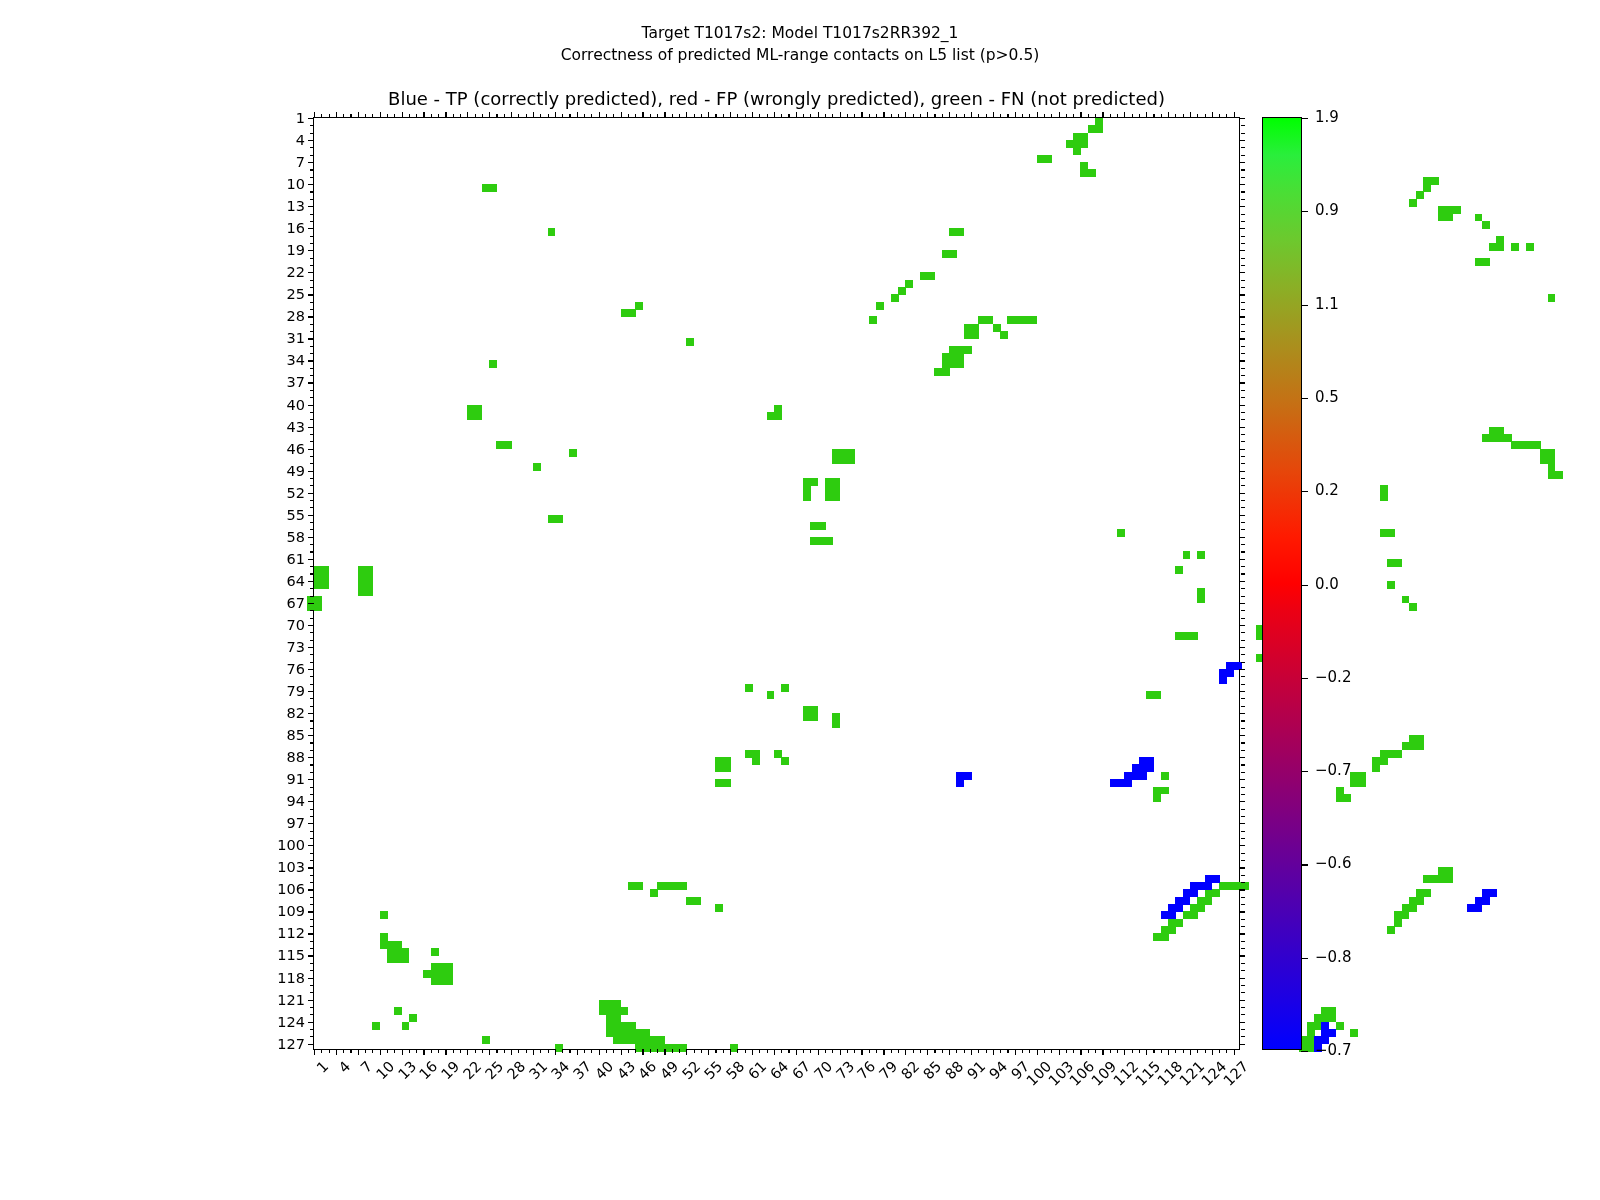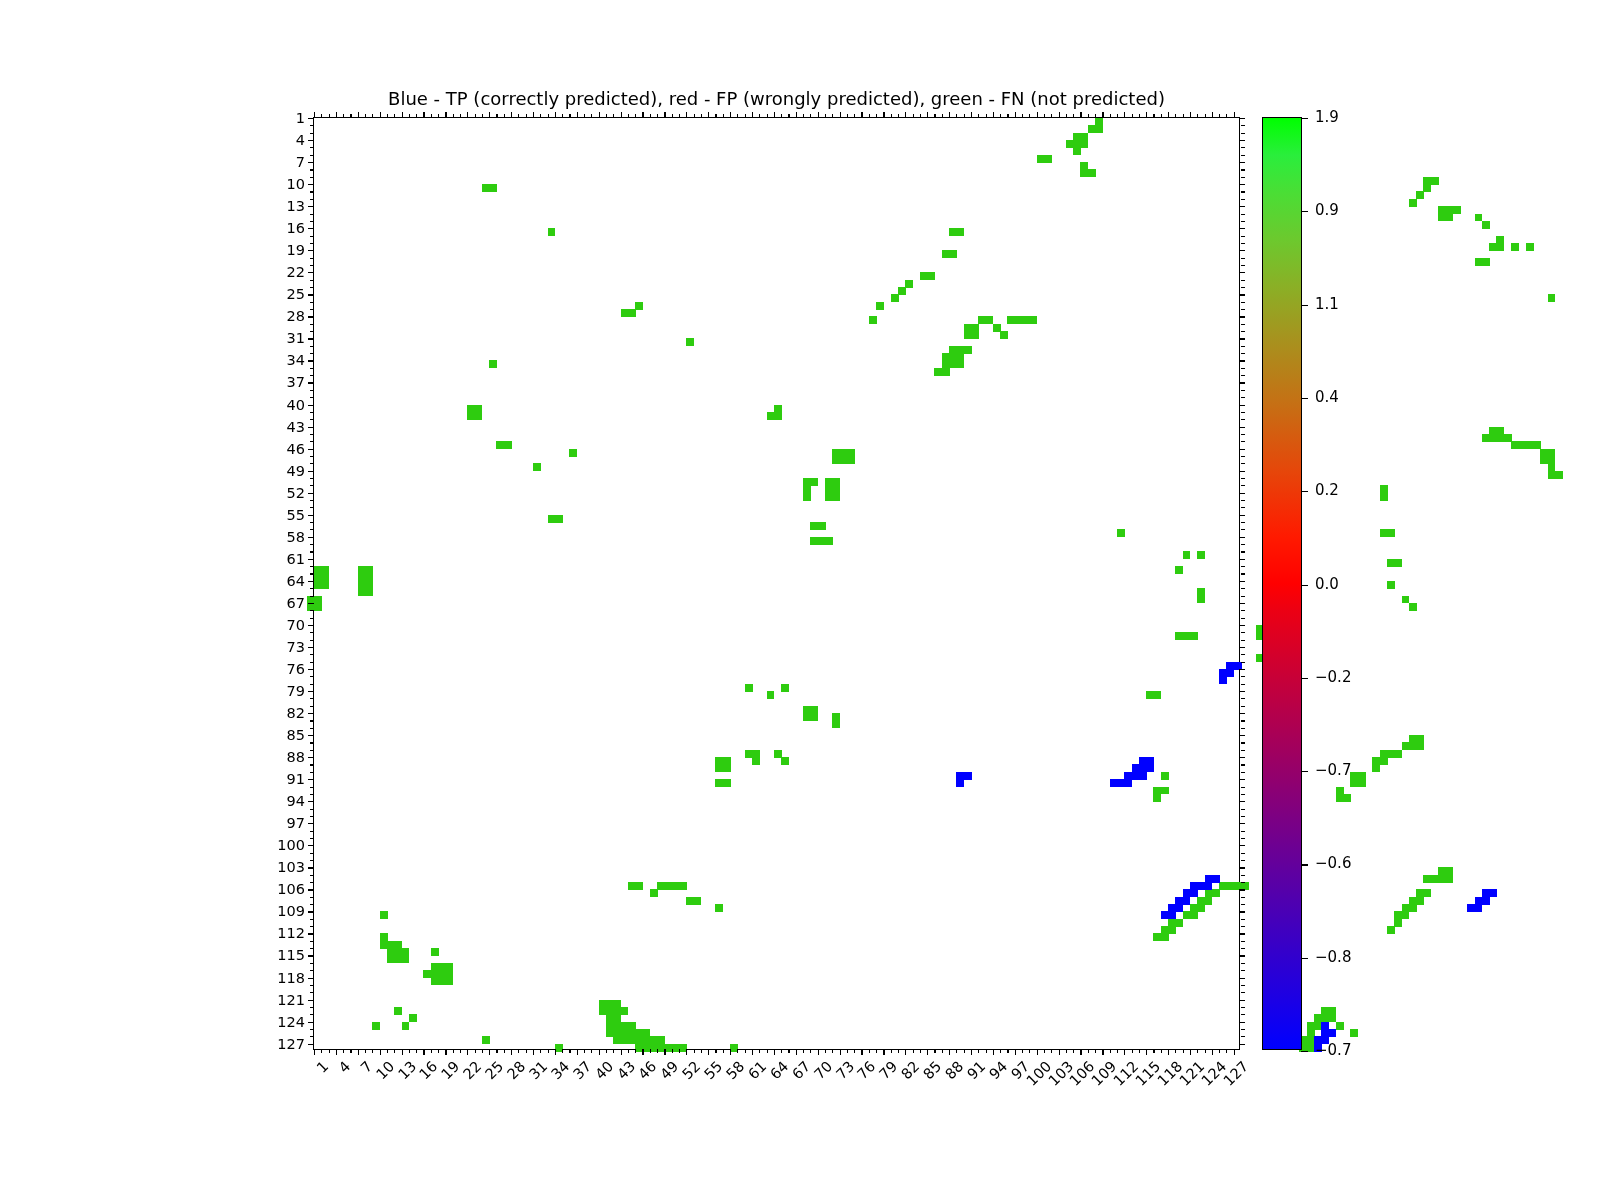--- a/index.html
+++ b/index.html
@@ -39,20 +39,22 @@
           #ff1a00 55%, #e6460a 62%, #c76e14 69%, #a8911e 76%, #8ab026 82%,
           #6cc92e 87%, #4ade35 92%, #2aee3c 96%, #00ff00 100%);}
   .cbtick{position:absolute;left:100%;width:7px;height:1.2px;background:#000;}
   .cblabel{position:absolute;left:100%;margin-left:13px;font-size:15px;white-space:nowrap;
            transform:translateY(-50%);color:#000;}
 </style>
 </head>
 <body>
 
 <div class="title-block">
+  <div class="title-line">Target T1017s2: Model T1017s2RR392_1</div>
+  <div class="title-line">Correctness of predicted ML-range contacts on L5 list (p&gt;0.5)</div>
 </div>
 
 <div class="axes-title">Blue - TP (correctly predicted), red - FP (wrongly predicted), green - FN (not predicted)</div>
 
 <div id="axes">
   <div id="grid">
       <div class="cell" style="left: 781.016px; top: 0px; width: 7.89921px; height: 7.94646px; background: rgb(46, 204, 15);"></div>
       <div class="cell" style="left: 773.717px; top: 7.34646px; width: 7.89921px; height: 7.94646px; background: rgb(46, 204, 15);"></div>
       <div class="cell" style="left: 781.016px; top: 7.34646px; width: 7.89921px; height: 7.94646px; background: rgb(46, 204, 15);"></div>
       <div class="cell" style="left: 759.118px; top: 14.6929px; width: 7.89921px; height: 7.94646px; background: rgb(46, 204, 15);"></div>
@@ -1048,21 +1050,21 @@
       <div class="cbtick" style="top: 466.5px;"></div>
       <div class="cbtick" style="top: 559.8px;"></div>
       <div class="cbtick" style="top: 653.1px;"></div>
       <div class="cbtick" style="top: 746.4px;"></div>
       <div class="cbtick" style="top: 839.7px;"></div>
       <div class="cbtick" style="top: 933px;"></div>
     </div>
 <div class="cblabel" style="top: 0px;">1.9</div>
     <div class="cblabel" style="top: 93.3px;">0.9</div>
     <div class="cblabel" style="top: 186.6px;">1.1</div>
-    <div class="cblabel" style="top: 279.9px;">0.4</div>
+    <div class="cblabel" style="top: 279.9px;">0.5</div>
     <div class="cblabel" style="top: 373.2px;">0.2</div>
     <div class="cblabel" style="top: 466.5px;">0.0</div>
     <div class="cblabel" style="top: 559.8px;">−0.2</div>
     <div class="cblabel" style="top: 653.1px;">−0.7</div>
     <div class="cblabel" style="top: 746.4px;">−0.6</div>
     <div class="cblabel" style="top: 839.7px;">−0.8</div>
     <div class="cblabel" style="top: 933px;">−0.7</div>
   </div>
 
 </body></html>

